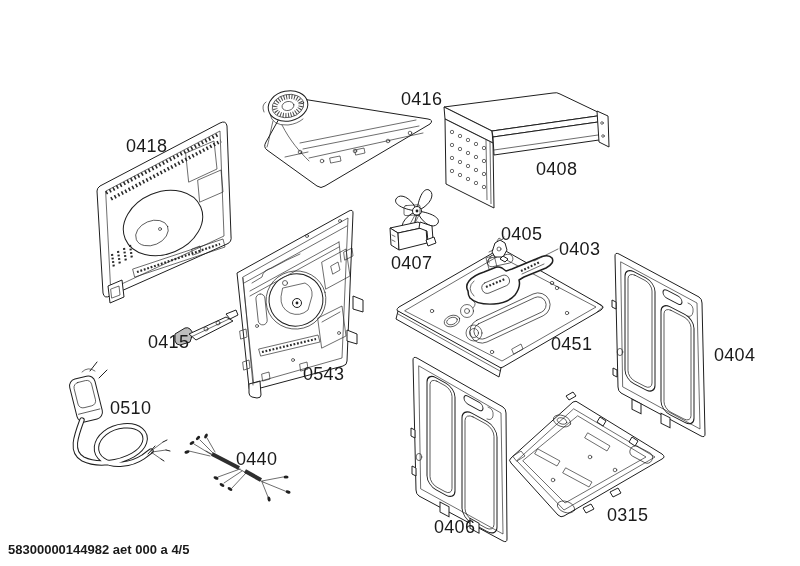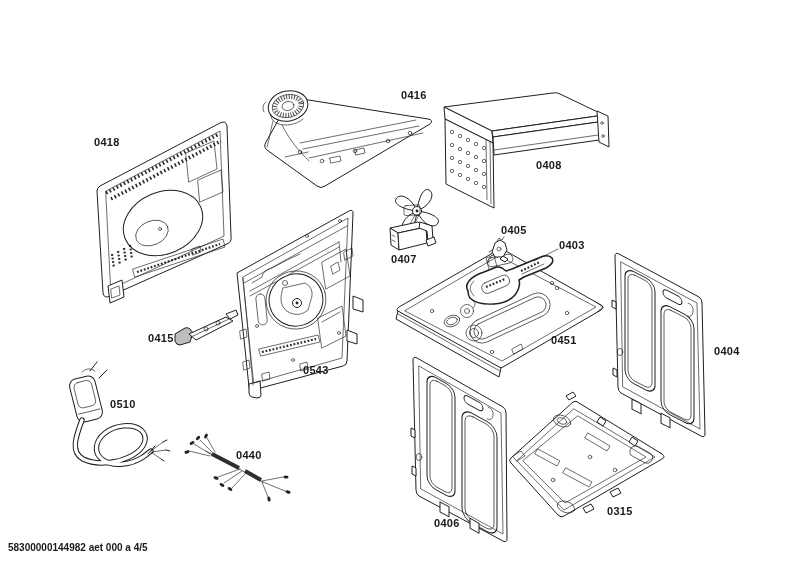--- a/index.html
+++ b/index.html
@@ -11,23 +11,23 @@
   .bold{stroke-width:1.5;}
   .thin{stroke-width:0.65;}
   .vent{fill:none;stroke:#2a2a2a;stroke-width:3.6;stroke-dasharray:1.6 2.4;stroke-linecap:butt;}
   .vent2{fill:none;stroke:#2a2a2a;stroke-width:2.2;stroke-dasharray:1.8 1.8;stroke-linecap:butt;}
   .mesh{fill:none;stroke:#2a2a2a;stroke-width:4.5;stroke-dasharray:1 1.6;opacity:.85;stroke-linecap:butt;}
   .cord-o{fill:none;stroke:#1f1f1f;stroke-width:5.4;stroke-linecap:round;}
   .cord-i{fill:none;stroke:#ffffff;stroke-width:3.4;stroke-linecap:round;}
   .sleeve{fill:none;stroke:#2e2e2e;stroke-width:4.2;stroke-linecap:butt;}
   .dot{fill:#1f1f1f;stroke:none;}
   .grayfill{fill:#bdbdbd;stroke:#1f1f1f;stroke-width:1;}
-  .part-label{position:absolute;font-size:11px;font-weight:700;color:#1a1a1a;
+  .part-label{position:absolute;font-size:18px;font-weight:400;color:#1a1a1a;
               letter-spacing:.3px;white-space:nowrap;}
-  .footer-code{position:absolute;left:8px;top:542px;font-size:10px;font-weight:700;color:#1a1a1a;}
+  .footer-code{position:absolute;left:8px;top:542px;font-size:13px;font-weight:700;color:#1a1a1a;}
 </style>
 </head>
 <body>
 
 <div class="page">
 
 <svg width="800" height="566" viewBox="0 0 800 566">
   <defs>
     <path id="petal" d="M0,0 C-5,-13 -17,-19 -21,-12 C-24,-6 -11,-1 0,0 Z"></path>
   </defs>
@@ -339,18 +339,18 @@
 <div class="part-label" style="left:559px;top:239px">0403</div>
 <div class="part-label" style="left:714px;top:345px">0404</div>
 <div class="part-label" style="left:501px;top:224px">0405</div>
 <div class="part-label" style="left:434px;top:517px">0406</div>
 <div class="part-label" style="left:391px;top:253px">0407</div>
 <div class="part-label" style="left:536px;top:159px">0408</div>
 <div class="part-label" style="left:303px;top:364px">0543</div>
 <div class="part-label" style="left:110px;top:398px">0510</div>
 <div class="part-label" style="left:148px;top:332px">0415</div>
 <div class="part-label" style="left:401px;top:89px">0416</div>
-<div class="part-label" style="left:94px;top:136px">0418</div>
+<div class="part-label" style="left:126px;top:136px">0418</div>
 <div class="part-label" style="left:236px;top:449px">0440</div>
 
 <div class="footer-code">58300000144982 aet 000 a 4/5</div>
 
 </div>
 
 </body></html>

